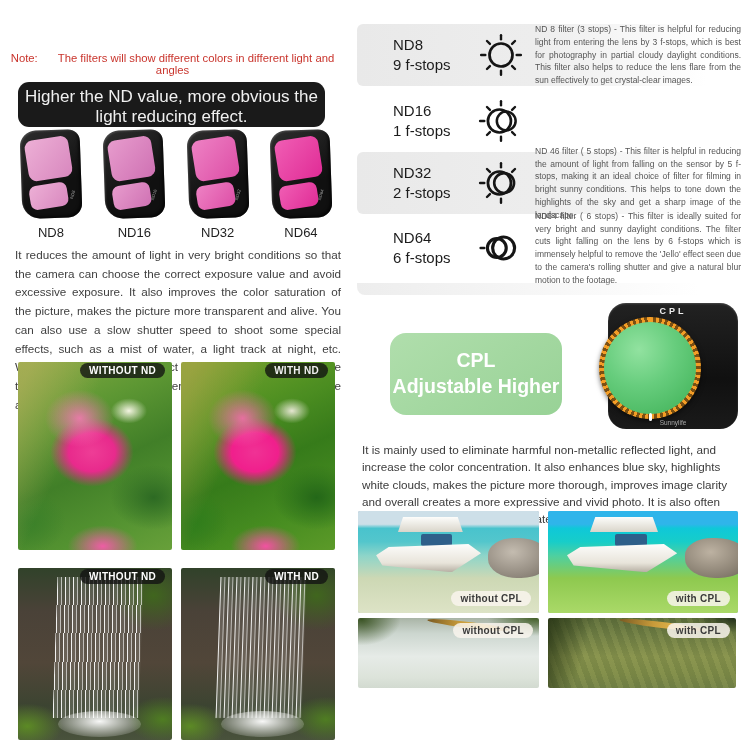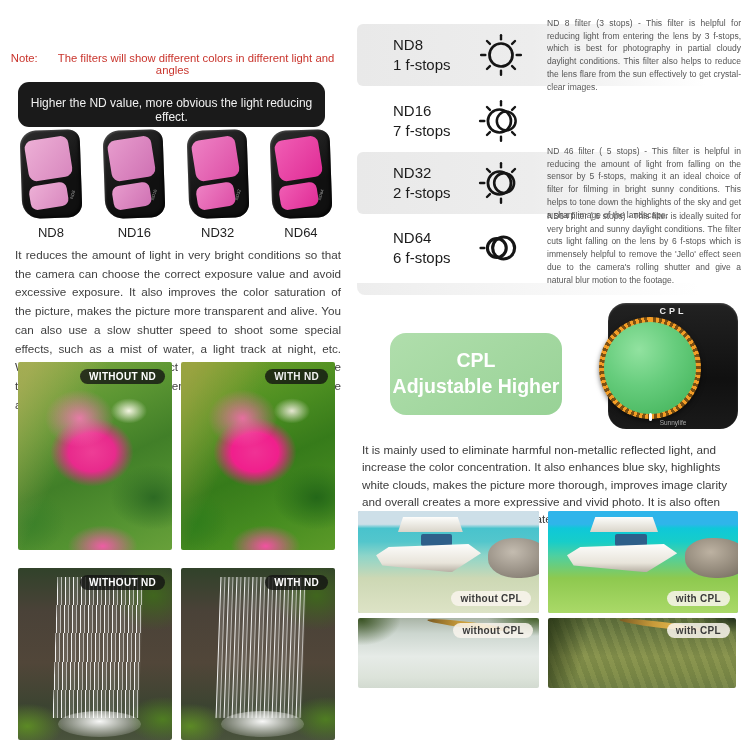--- a/index.html
+++ b/index.html
@@ -9,21 +9,21 @@
   
   .title{position:absolute;left:0;top:8px;width:345px;text-align:center;
          font-size:29px;font-weight:bold;color:#2a2a2a;letter-spacing:-.5px;}
   .note{position:absolute;left:0;top:52px;width:345px;text-align:center;
         font-size:11.3px;color:#c9342c;}
   .note .note-label{margin-right:20px;}
 
   .nd-banner{position:absolute;left:18px;top:82px;width:307px;height:41px;
              background:#1a1a1a;border-radius:11px;text-align:center;padding-top:4px;box-sizing:content-box;}
   .nd-banner-title{font-size:16.5px;font-weight:bold;color:#fff;}
-  .nd-banner-sub{font-size:12px;color:#f0f0f0;margin-top:10px;}
+  .nd-banner-sub{font-size:17px;color:#f0f0f0;margin-top:1px;}
 
   .filters-row{position:absolute;left:14px;top:130px;width:324px;display:flex;justify-content:space-between;}
   .filter-col{width:74px;text-align:center;}
   .nd-filter{position:relative;width:60px;height:88px;margin:0 auto;
              background:linear-gradient(150deg,#2d2d2d,#101010 65%);
              border-radius:16px 12px 14px 18px;transform:rotate(-2deg);
              box-shadow:inset 1px 1px 2px rgba(255,255,255,.16), inset -2px -2px 3px rgba(0,0,0,.6);}
   .lens{position:absolute;display:block;}
   .lens-top{left:6px;top:8px;width:44px;height:41px;border-radius:8px;transform:rotate(-7deg);}
   .lens-bot{left:8px;top:54px;width:38px;height:24px;border-radius:7px;transform:rotate(-7deg);}
@@ -34,21 +34,21 @@
   .side-label{position:absolute;right:1px;bottom:18px;color:#9a9a9a;font-size:8px;
               transform:rotate(-72deg) scale(.55);transform-origin:center;}
   .filter-label{margin-top:7px;font-size:13px;color:#1f1f1f;}
 
   .nd-desc{position:absolute;left:15px;top:246px;width:326px;margin:0;
            font-size:11.7px;line-height:1.6;text-align:justify;color:#3f3f3f;}
 
   .photo{position:absolute;overflow:hidden;border-radius:2px;background:#9ab;}
   .badge{position:absolute;z-index:2;font-weight:bold;font-size:10px;padding:2px 9px;
          border-radius:11px;white-space:nowrap;letter-spacing:.3px;}
-  .badge.dark{background:rgba(18,18,18,.78);color:#fff;top:7px;right:7px;text-align:center;}
+  .badge.dark{background:rgba(18,18,18,.78);color:#fff;top:1px;right:7px;text-align:center;}
   .badge.light{background:rgba(249,245,237,.85);color:#3a3a3a;}
 
   
   .flower{background:
     radial-gradient(ellipse 26px 18px at 72% 26%, rgba(252,250,235,.95), rgba(252,250,235,0) 70%),
     radial-gradient(ellipse 48px 40px at 40% 30%, rgba(246,120,180,.9), rgba(246,120,180,0) 72%),
     radial-gradient(ellipse 58px 48px at 48% 48%, #ee3d96 0%, #e82a8c 40%, rgba(232,42,140,0) 72%),
     radial-gradient(ellipse 50px 30px at 55% 98%, #ee5da5, rgba(238,93,165,0) 70%),
     linear-gradient(115deg, rgba(185,175,95,.6) 6%, rgba(185,175,95,0) 38%),
     radial-gradient(ellipse 60px 45px at 88% 72%, #2d6a23, rgba(45,106,35,0) 72%),
@@ -70,21 +70,21 @@
     background:radial-gradient(ellipse at 50% 40%, rgba(255,255,255,.96), rgba(255,255,255,.15) 75%);}
   .falls.with-nd::before{filter:blur(.6px);}
 
   
   .spec-row{position:absolute;left:357px;width:388px;height:62px;display:flex;align-items:center;
             padding-left:36px;box-sizing:border-box;}
   .spec-row.alt{background:linear-gradient(90deg,#e9e9e9 0%,#ededed 45%, rgba(237,237,237,0) 90%);
                 border-radius:6px;}
   .spec-name{flex:0 0 82px;font-size:15px;color:#1c1c1c;line-height:1.35;}
   .spec-icon{flex:0 0 52px;display:flex;justify-content:center;}
-  .spec-text{flex:1;margin:0 4px 0 20px;font-size:8.5px;line-height:1.5;color:#555;text-align:justify;}
+  .spec-text{flex:1;margin:0 4px 0 8px;font-size:8.5px;line-height:1.5;color:#555;text-align:justify;}
   .spec-stub{position:absolute;left:357px;top:283px;width:380px;height:12px;border-radius:0 0 8px 8px;
              background:linear-gradient(90deg,#ededed 0%, rgba(237,237,237,0) 90%);}
 
   .cpl-card{position:absolute;left:390px;top:333px;width:172px;height:82px;border-radius:16px;
             background:linear-gradient(145deg,#b0deac,#98d296);color:#fff;text-align:center;
             font-weight:bold;font-size:19.5px;line-height:1.32;padding-top:15px;box-sizing:border-box;}
 
   .cpl-product{position:absolute;left:608px;top:303px;width:130px;height:126px;border-radius:18px;
                background:linear-gradient(180deg,#222 0%,#101010 60%,#1a1a1a 100%);
                box-shadow:inset 0 1px 2px rgba(255,255,255,.18);}
@@ -196,21 +196,21 @@
   <div class="photo falls" style="left:18px;top:568px;width:154px;height:172px;">
     <span class="badge dark">WITHOUT ND</span>
   </div>
   <div class="photo falls with-nd" style="left:181px;top:568px;width:154px;height:172px;">
     <span class="badge dark">WITH ND</span>
   </div>
 
   <div class="spec-row alt" style="top:24px;">
     <div class="spec-name">
       <div>ND8</div>
-      <div>1 f-stops</div>
+      <div>9 f-stops</div>
     </div>
     <div class="spec-icon">
       <svg viewBox="0 0 44 44" width="46" height="46">
         <circle cx="22" cy="22" r="11" fill="none" stroke="#151515" stroke-width="2.6"></circle>
         <g stroke="#151515" stroke-width="2.3" stroke-linecap="round">
           <line x1="22" y1="7" x2="22" y2="3"></line>
             <line x1="22" y1="37" x2="22" y2="41"></line>
           <line x1="7" y1="22" x2="3" y2="22"></line>
             <line x1="37" y1="22" x2="41" y2="22"></line>
           <line x1="32.6" y1="11.4" x2="35.4" y2="8.6"></line>
@@ -219,21 +219,21 @@
             <line x1="11.4" y1="32.6" x2="8.6" y2="35.4"></line>
         </g>
       </svg>
     </div>
     <p class="spec-text">ND 8 filter (3 stops) - This filter is helpful for reducing light from entering the lens by 3 f-stops, which is best for photography in partial cloudy daylight conditions. This filter also helps to reduce the lens flare from the sun effectively to get crystal-clear images.</p>
   </div>
 
   <div class="spec-row" style="top:90px;">
     <div class="spec-name">
       <div>ND16</div>
-      <div>7 f-stops</div>
+      <div>1 f-stops</div>
     </div>
     <div class="spec-icon">
       <svg viewBox="0 0 44 44" width="46" height="46">
         <circle cx="20.5" cy="22" r="11" fill="none" stroke="#151515" stroke-width="2.6"></circle>
         <circle cx="27" cy="22" r="9" fill="none" stroke="#151515" stroke-width="2.4"></circle>
         <g stroke="#151515" stroke-width="2.3" stroke-linecap="round">
           <line x1="22" y1="7" x2="22" y2="3"></line>
             <line x1="22" y1="37" x2="22" y2="41"></line>
           <line x1="6" y1="22" x2="2" y2="22"></line>
           <line x1="32.6" y1="11.4" x2="35.4" y2="8.6"></line>

